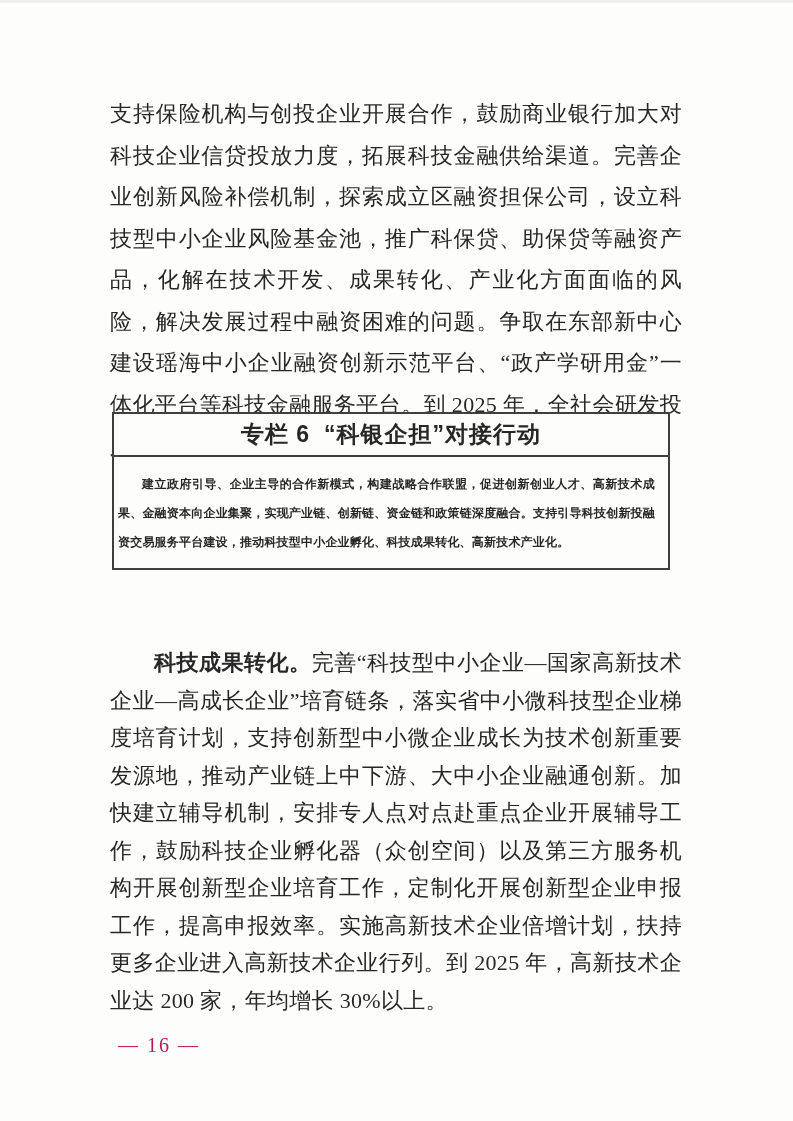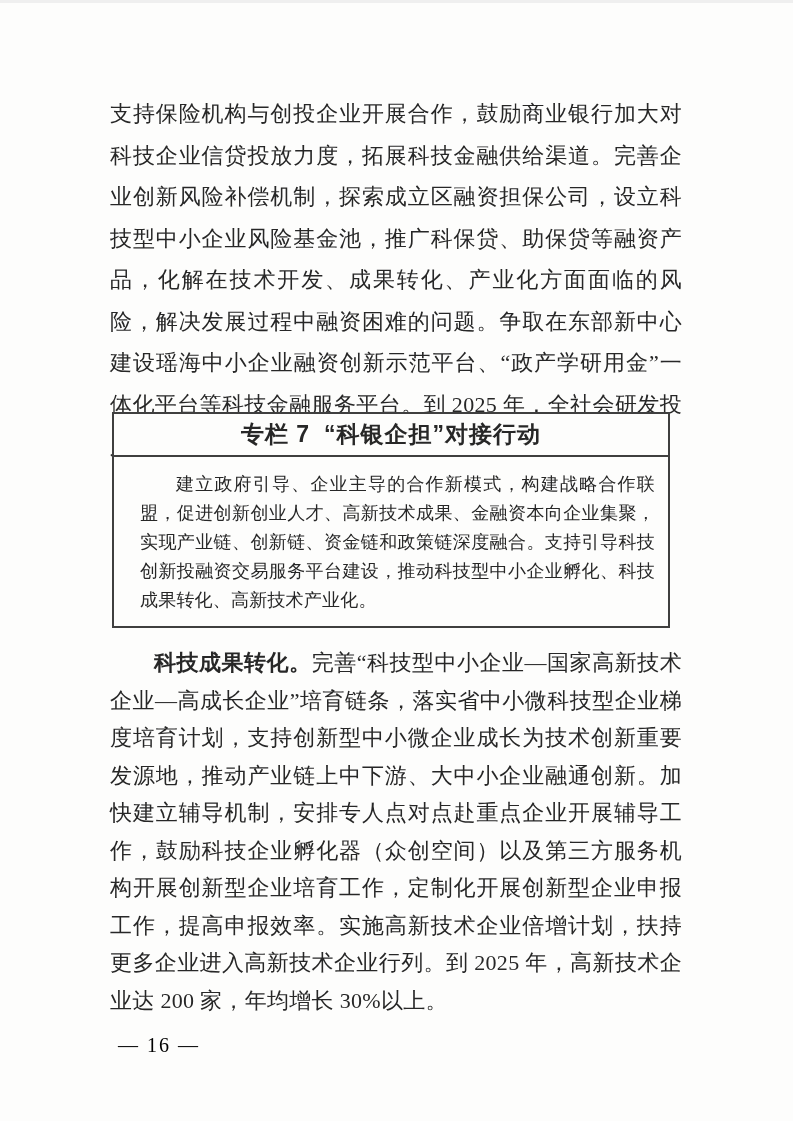--- a/index.html
+++ b/index.html
@@ -47,60 +47,61 @@
     display:flex;
     align-items:center;
     justify-content:center;
     gap:14px;
     font-family:"Liberation Sans","DejaVu Sans",sans-serif;
     font-weight:700;
     font-size:23px;
     letter-spacing:1px;
   }
   .box-body{
-    padding:13px 13px 11px 26px;
-    font-size:18px;
+    padding:13px 13px 11px 4px;
+    font-size:12px;
     line-height:29px;
     text-align:justify;
     text-justify:inter-ideograph;
     word-break:break-all;
     text-indent:2em;
     letter-spacing:0.2px;
+    font-weight:bold;
   }
   .para-2{
     top:644px;
     font-size:22px;
     line-height:37.5px;
     letter-spacing:0.3px;
     text-indent:2em;
   }
   .para-lead{
     font-family:"Liberation Sans","DejaVu Sans",sans-serif;
     font-weight:700;
   }
   .footer-page-number{
     position:absolute;
     top:1034px;left:118px;
     font-size:20px;
     letter-spacing:2px;
-    color:#000000;
+    color:#be185d;
   }
 </style>
 </head>
 <body>
 
 <div class="page">
 
   <div class="scan-edge"></div>
 
   <p class="para para-1">支持保险机构与创投企业开展合作，鼓励商业银行加大对科技企业信贷投放力度，拓展科技金融供给渠道。完善企业创新风险补偿机制，探索成立区融资担保公司，设立科技型中小企业风险基金池，推广科保贷、助保贷等融资产品，化解在技术开发、成果转化、产业化方面面临的风险，解决发展过程中融资困难的问题。争取在东部新中心建设瑶海中小企业融资创新示范平台、“政产学研用金”一体化平台等科技金融服务平台。到 2025 年，全社会研发投入强度达到 3%以上。</p>
 
   <div class="callout-box">
     <div class="box-title-row">
-      <span>专栏 7</span>
+      <span>专栏 6</span>
       <span>“科银企担”对接行动</span>
     </div>
     <div class="box-body">建立政府引导、企业主导的合作新模式，构建战略合作联盟，促进创新创业人才、高新技术成果、金融资本向企业集聚，实现产业链、创新链、资金链和政策链深度融合。支持引导科技创新投融资交易服务平台建设，推动科技型中小企业孵化、科技成果转化、高新技术产业化。</div>
   </div>
 
   <p class="para para-2"><span class="para-lead">科技成果转化。</span><span>完善“科技型中小企业—国家高新技术企业—高成长企业”培育链条，落实省中小微科技型企业梯度培育计划，支持创新型中小微企业成长为技术创新重要发源地，推动产业链上中下游、大中小企业融通创新。加快建立辅导机制，安排专人点对点赴重点企业开展辅导工作，鼓励科技企业孵化器（众创空间）以及第三方服务机构开展创新型企业培育工作，定制化开展创新型企业申报工作，提高申报效率。实施高新技术企业倍增计划，扶持更多企业进入高新技术企业行列。到 2025 年，高新技术企业达 200 家，年均增长 30%以上。</span></p>
 
   <div class="footer-page-number">— 16 —</div>
 
 </div>

